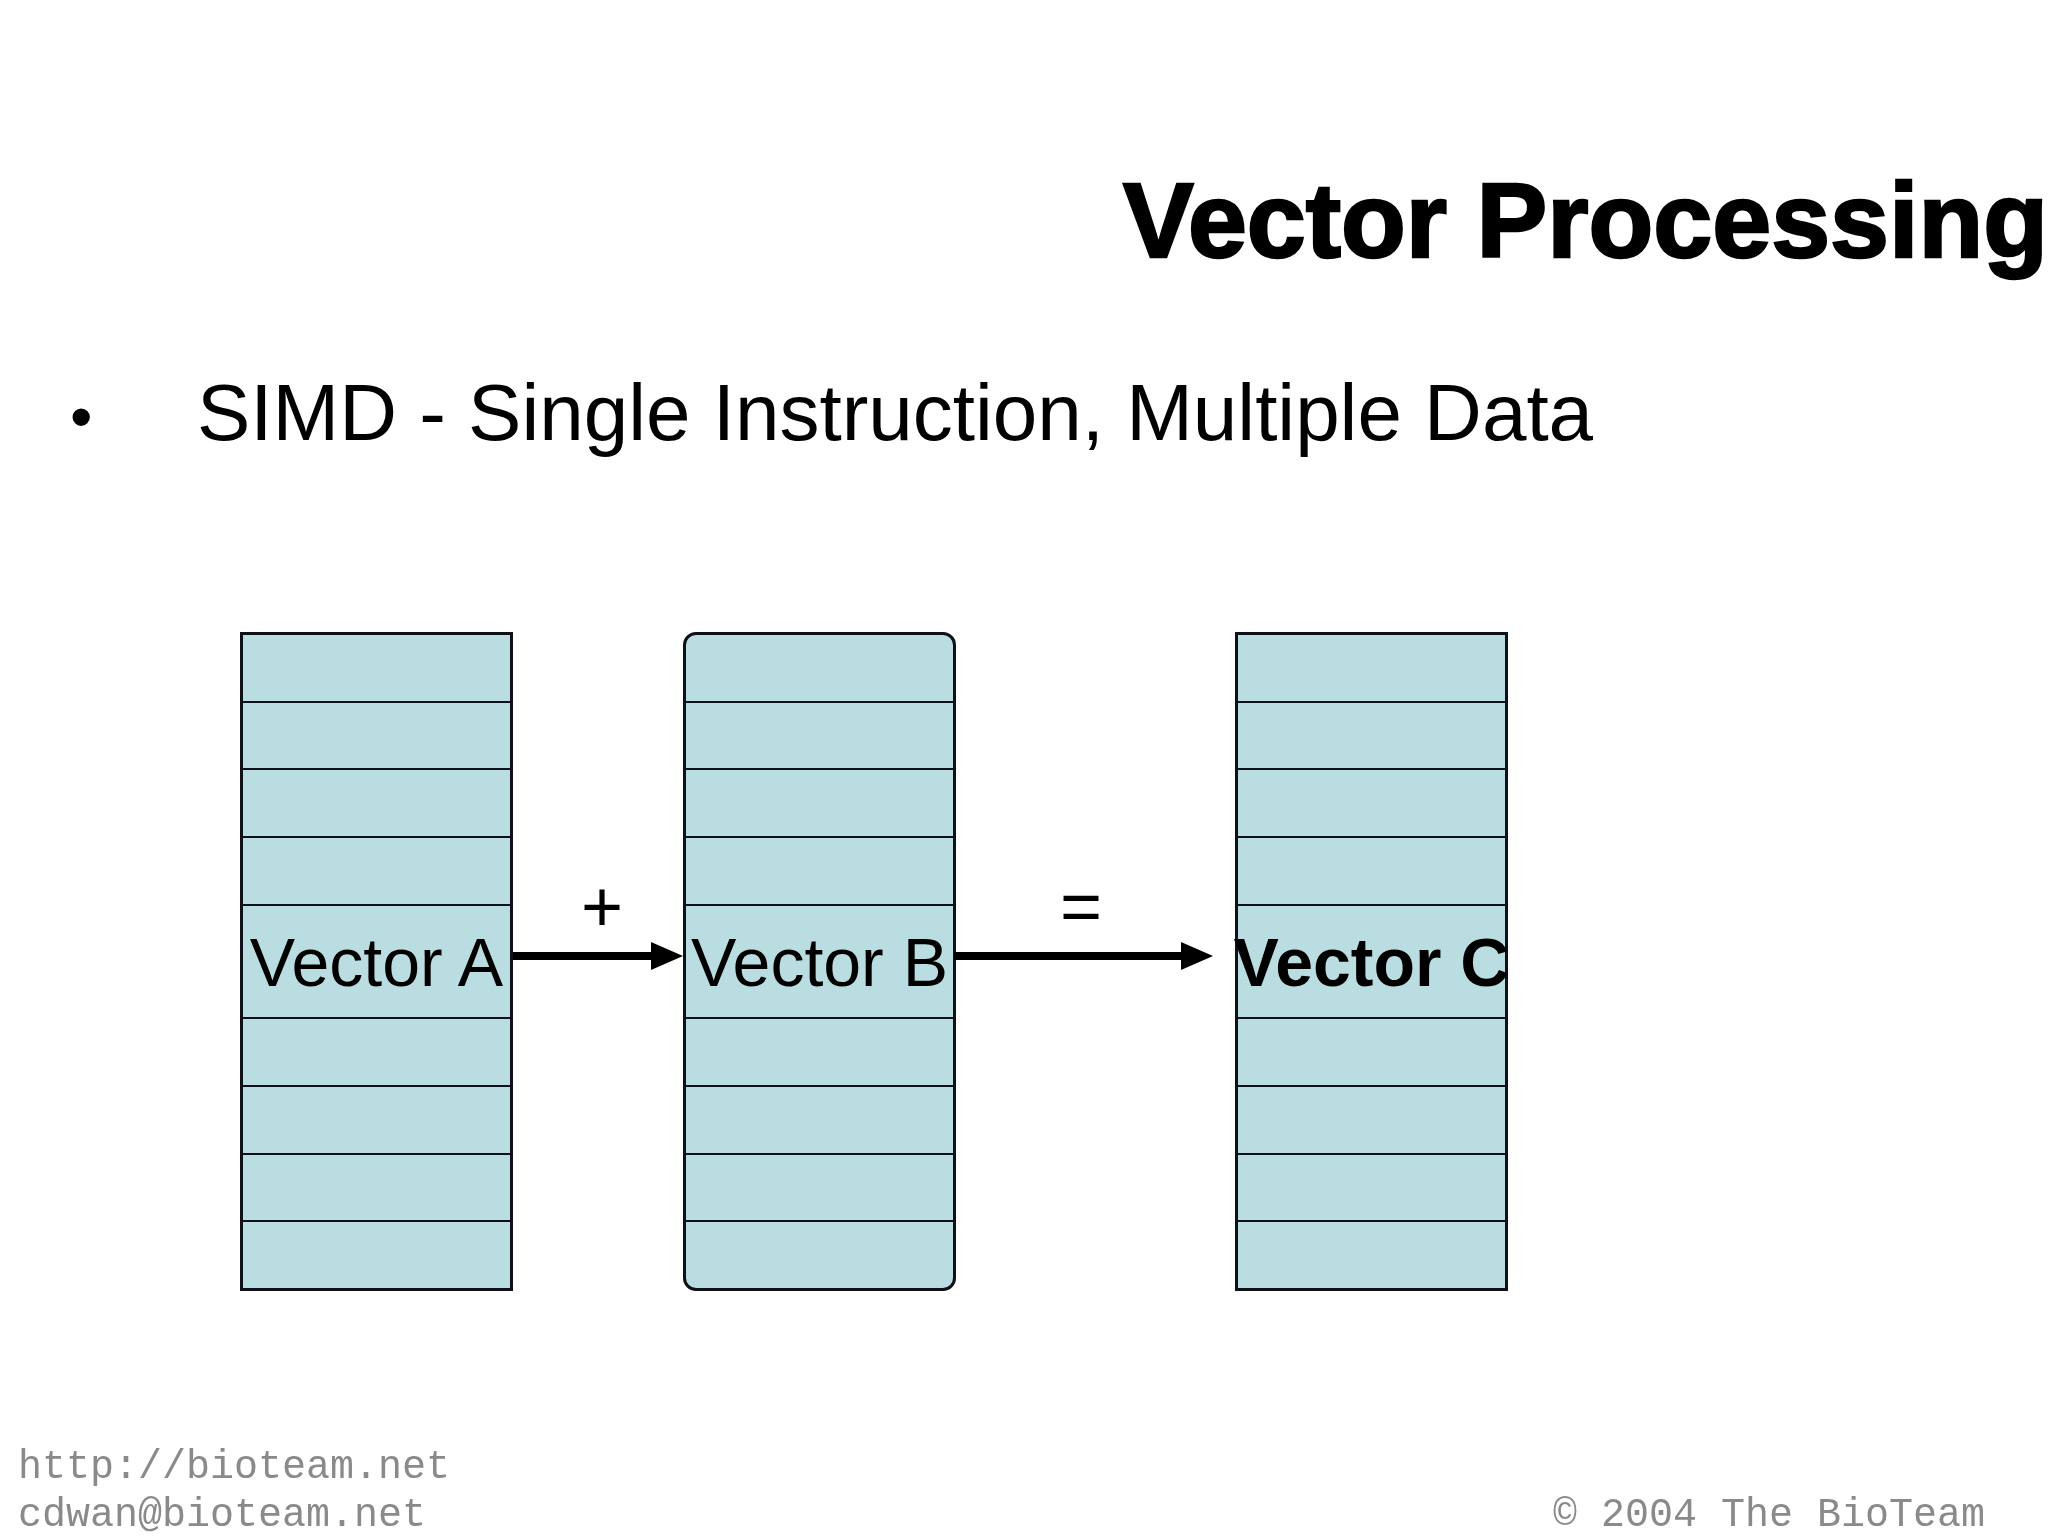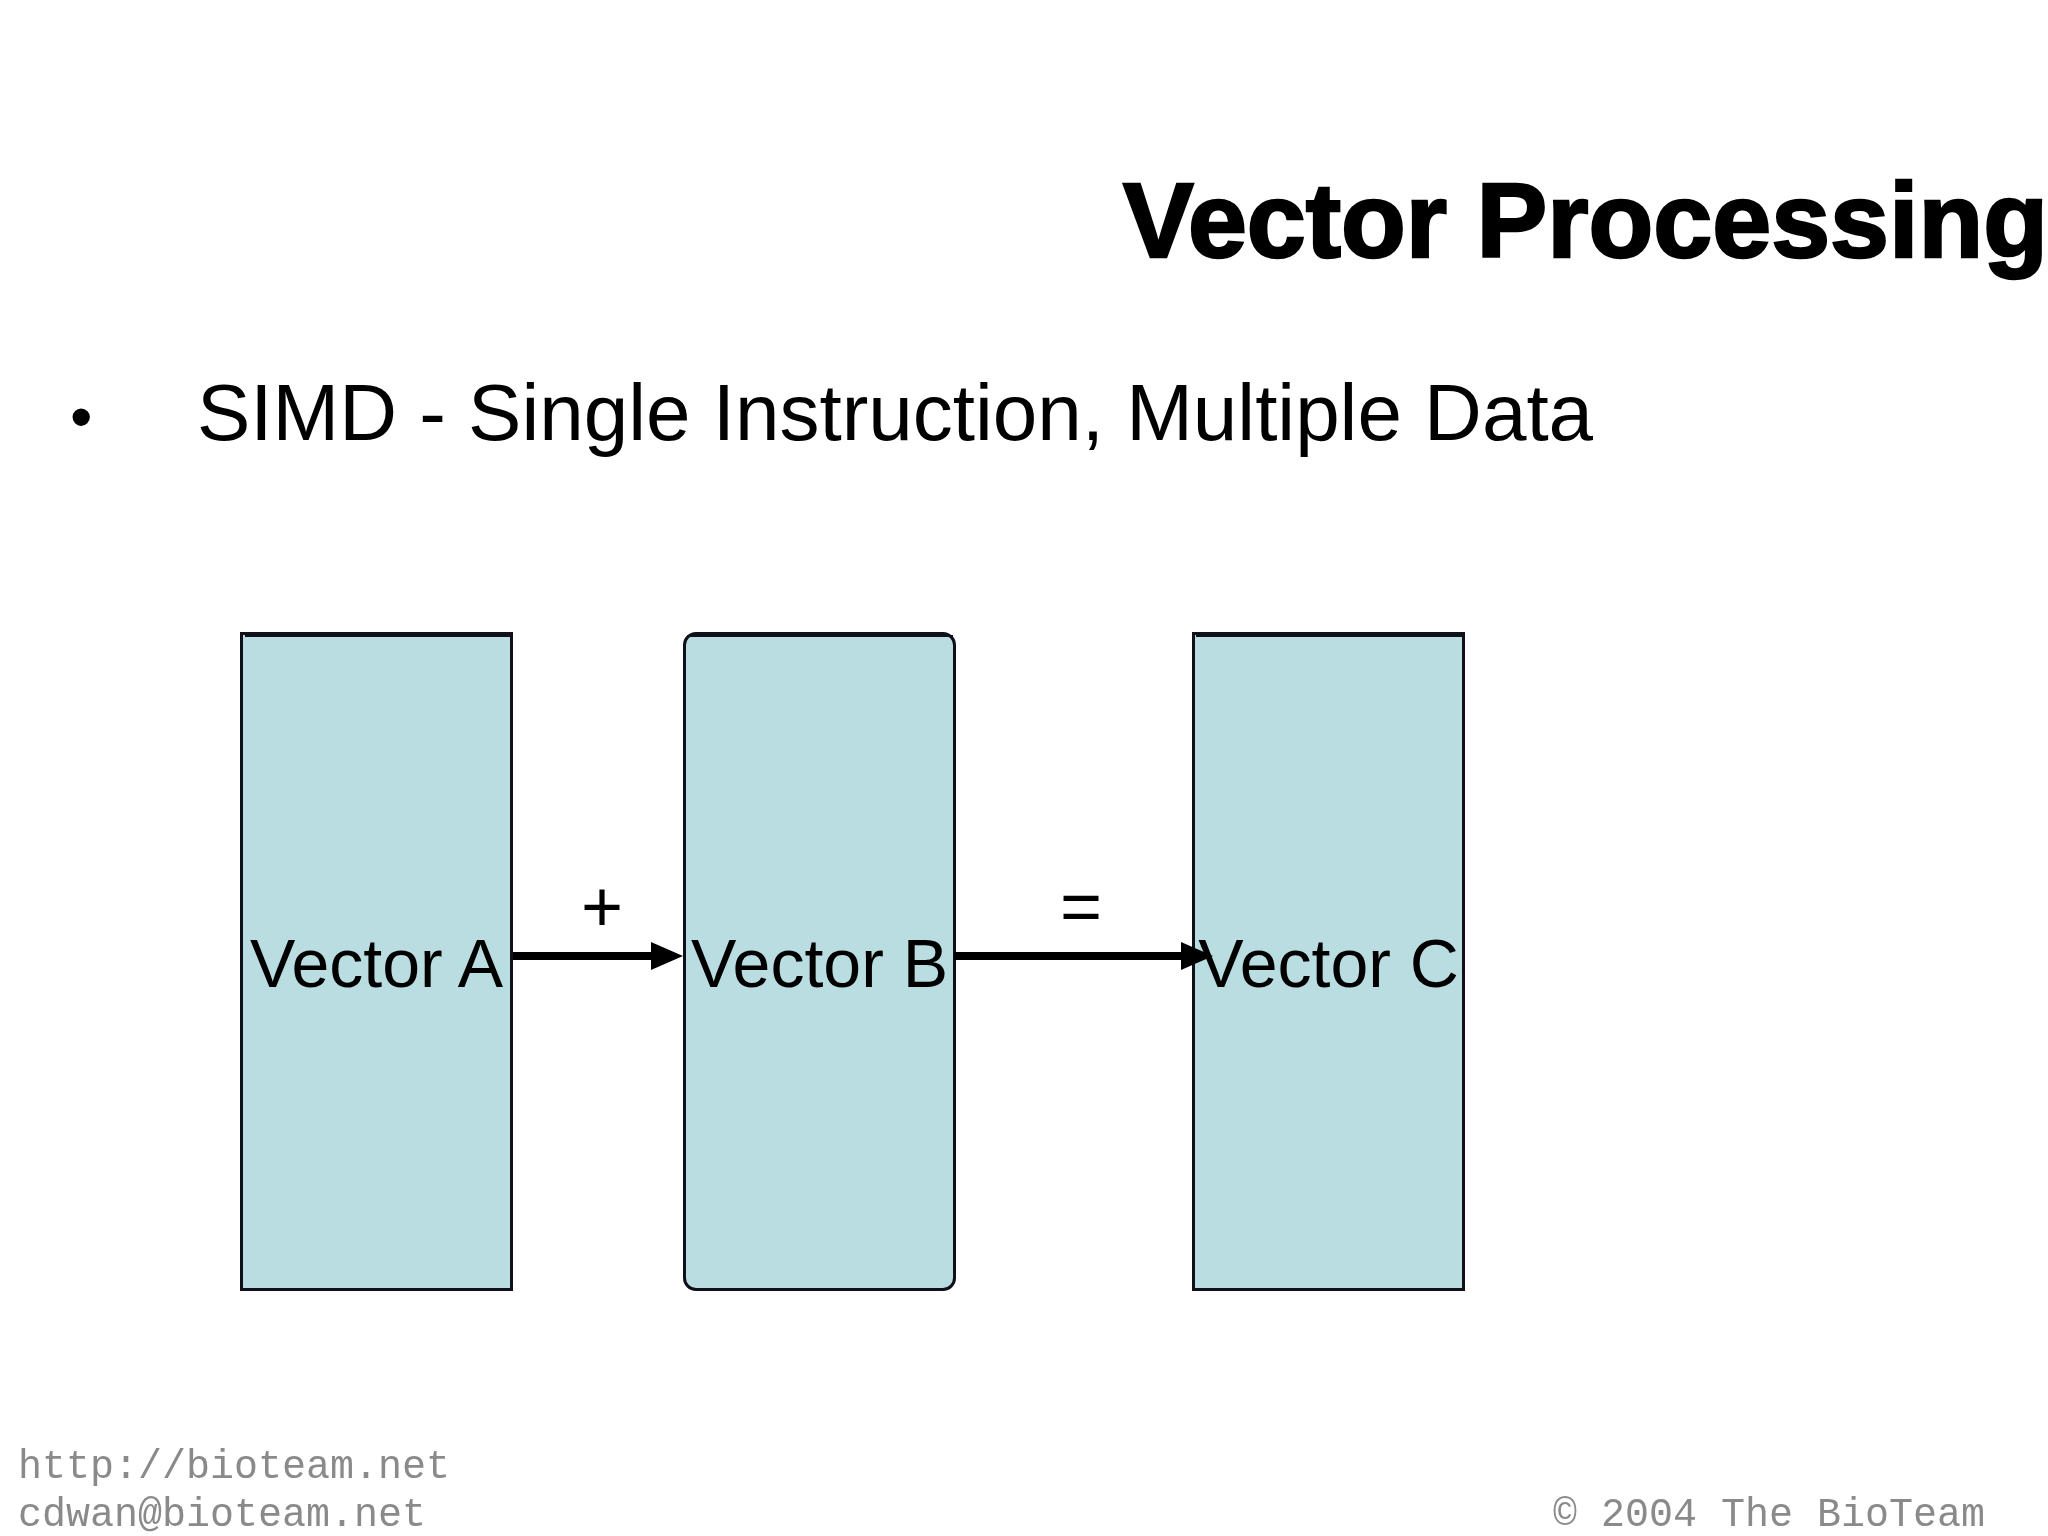--- a/index.html
+++ b/index.html
@@ -41,25 +41,25 @@
   }
 
   
   .vtable{
     position:absolute;
     top:632px;
     width:273px;height:659px;
     box-sizing:border-box;
     background:#B9DDE0;
     border:3px solid #101018;
-    display:flex;
+    display:flex;flex-direction:column;
   }
   #vtable-0{left:240px;}
   #vtable-1{left:683px;border-radius:13px;}
-  #vtable-2{left:1192px;}
+  #vtable-2{left:1235px;font-weight:bold;}
   .vrow{flex:68 0 0;border-top:2px solid #101018;}
   .vrow:first-child{border-top:none;}
   .vlabel{
     flex:115 0 0;
     display:flex;align-items:center;justify-content:center;
     font-size:68px;line-height:1;
     white-space:nowrap;
   }
 
   

